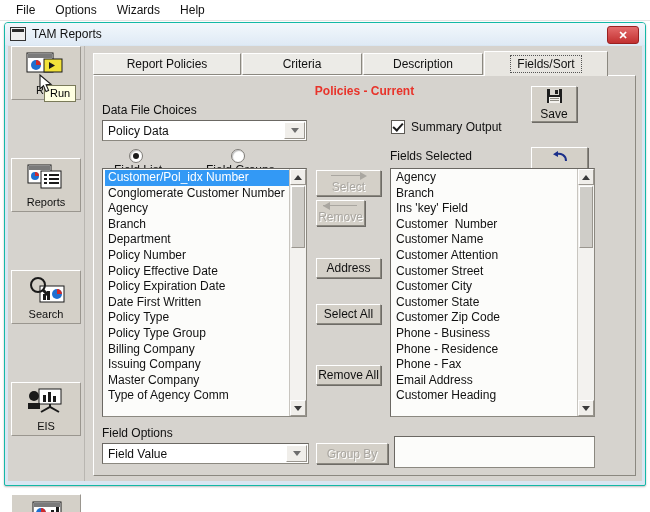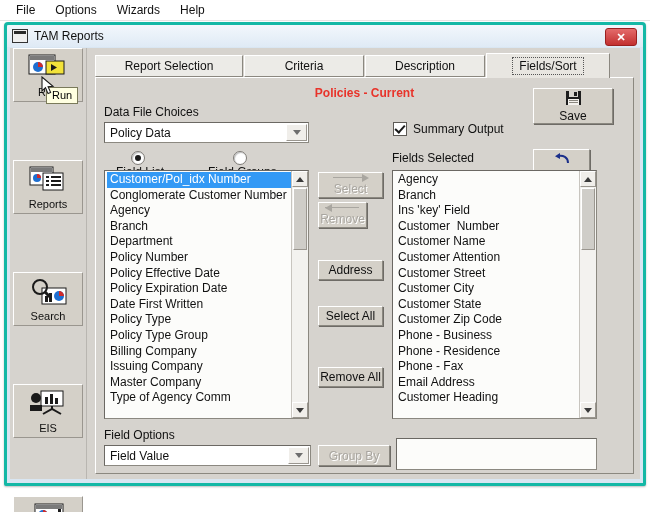--- a/index.html
+++ b/index.html
@@ -16,21 +16,21 @@
     position: absolute; left:0; top:0; width:650px; height:21px;
     background:#ffffff; border-bottom:1px solid #e3e3e3;
     display:flex; align-items:center; padding-left:6px; box-sizing:border-box;
   }
   .menu-item { font-size:12px; color:#111; padding:2px 10px; cursor:default; }
 
   
   .window {
     position:absolute; left:4px; top:22px; width:642px; height:464px;
     background:#d9e6f2;
-    border:3px solid #14b8a6;
+    border:1px solid #14b8a6;
     border-radius:4px 4px 2px 2px;
     box-sizing:border-box;
     box-shadow: 0 1px 2px rgba(0,0,0,.25);
   }
   .titlebar {
     position:absolute; left:0; top:0; width:100%; height:22px;
     background: linear-gradient(#f2f7fc, #dfeaf5);
     border-radius:3px 3px 0 0;
     box-sizing:border-box;
     display:flex; align-items:center;
@@ -341,21 +341,21 @@
             <path d="M1 1 L1 15 L4.5 11.6 L7 17.6 L9.6 16.4 L7.1 10.7 L12 10.4 Z" fill="#ffffff" stroke="#1a1a1a" stroke-width="1.1"></path>
           </svg>
         </span>
         <div class="tooltip">Run</div>
       </div>
 
       <div class="main">
 
         <div class="tabrow">
           <div class="tab" style="left:0; width:148px;">
-            <span>Report Selection</span>
+            <span>Report Policies</span>
           </div>
           <div class="tab" style="left:149px; width:120px;">
             <span>Criteria</span>
           </div>
           <div class="tab" style="left:270px; width:120px;">
             <span>Description</span>
           </div>
           <div class="tab active" style="left:391px; width:124px;">
             <span class="tabinner">Fields/Sort</span>
           </div>
@@ -382,21 +382,21 @@
             <span>Field Groups</span>
           </div>
 
           <div class="check-wrap" style="left:297px; top:44px;">
             <span class="checkbox on"></span>
             <span>Summary Output</span>
           </div>
 
           <div class="lbl" style="left:296px; top:73px;">Fields Selected</div>
 
-          <div class="btn save-undo-btn" style="left:437px; top:10px; width:80px; height:36px;">
+          <div class="btn save-undo-btn" style="left:437px; top:10px; width:46px; height:36px;">
             <span>
               <svg width="17" height="16" viewBox="0 0 17 16">
                 <rect x="1" y="1" width="15" height="14" fill="#1e1e1e"></rect>
                 <rect x="4" y="1" width="9" height="6" fill="#d8d5cf"></rect>
                 <rect x="9" y="2" width="3" height="4" fill="#1e1e1e"></rect>
                 <rect x="3" y="9" width="11" height="6" fill="#f4f2ee"></rect>
                 <rect x="4" y="10" width="9" height="1" fill="#8b8880"></rect>
                 <rect x="4" y="12" width="9" height="1" fill="#8b8880"></rect>
               </svg>
             </span>

